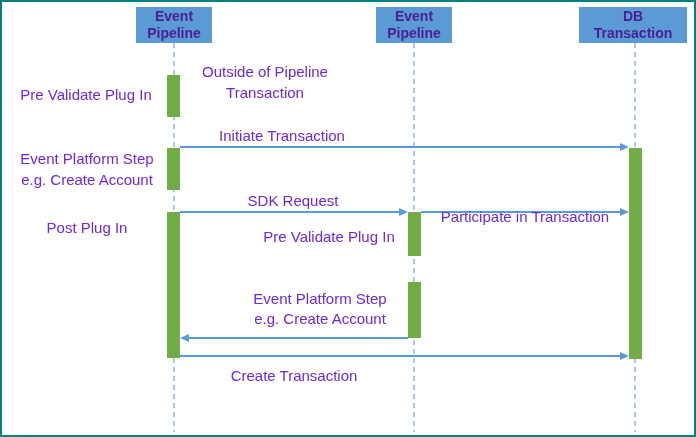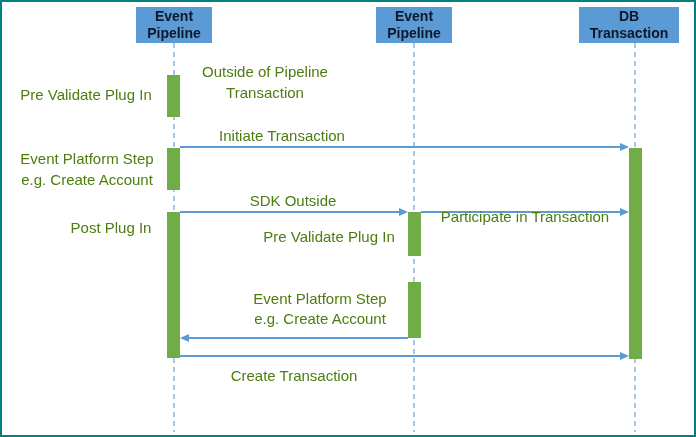--- a/index.html
+++ b/index.html
@@ -8,28 +8,28 @@
     width:696px;height:437px;
     box-sizing:border-box;
     background:#FFFFFF;
     border:2px solid #04807E;
     font-family:"Liberation Sans", sans-serif;
     overflow:hidden;
   }
   
   .actor{
     position:absolute;top:5px;height:36px;
-    background:#5B9BD5;color:#0f172a;
+    background:#5B9BD5;color:#4c1d95;
     font-weight:bold;font-size:14px;line-height:17px;
     display:flex;align-items:center;justify-content:center;
     text-align:center;white-space:pre-line;
   }
   .actor1{left:134px;width:76px;}
   .actor2{left:374px;width:76px;}
-  .actor3{left:577px;width:100px;}
+  .actor3{left:577px;width:108px;}
   
   .lifeline{
     position:absolute;top:41px;height:389px;width:2px;
     background:repeating-linear-gradient(to bottom,#A9C7E9 0 5px,transparent 5px 9px);
   }
   .life1{left:171px;}
   .life2{left:411px;}
   .life3{left:632px;}
   
   .bar{position:absolute;width:13px;background:#70AD47;}
@@ -44,33 +44,33 @@
   .head{position:absolute;width:0;height:0;border-top:4px solid transparent;border-bottom:4px solid transparent;top:-3px;}
   .head-right{right:-9px;border-left:9px solid #5B9BD5;}
   .head-left{left:-9px;border-right:9px solid #5B9BD5;}
   .m-initiate{left:178px;top:144px;width:440px;}
   .m-sdk{left:178px;top:209px;width:219px;}
   .m-participate{left:419px;top:209px;width:199px;}
   .m-return{left:187px;top:335px;width:219px;}
   .m-commit{left:178px;top:353px;width:440px;}
   
   .lbl{
-    position:absolute;color:#4d7c0f;font-size:15px;line-height:21px;
+    position:absolute;color:#6d28d9;font-size:15px;line-height:21px;
     text-align:center;white-space:pre-line;width:200px;
   }
   .lbl-note{left:163px;top:59px;}
   .lbl-initiate{left:180px;top:123px;}
   .lbl-sdk{left:191px;top:188px;}
   .lbl-participate{left:423px;top:204px;}
   .lbl-inner-prevalidate{left:227px;top:224px;}
   .lbl-inner-eps{left:218px;top:287px;line-height:20px;}
   .lbl-commit{left:192px;top:363px;}
   .lbl-left-prevalidate{left:0px;top:82px;width:168px;}
   .lbl-left-eps{left:0px;top:146px;width:170px;}
-  .lbl-left-post{left:0px;top:215px;width:170px;padding-left:24px;}
+  .lbl-left-post{left:0px;top:215px;width:170px;}
 </style>
 </head>
 <body>
 
 <div class="canvas">
 
   <div class="lifeline life1"></div>
   <div class="lifeline life2"></div>
   <div class="lifeline life3"></div>
 
@@ -106,21 +106,21 @@
 
   <div class="lbl lbl-left-prevalidate">Pre Validate Plug In</div>
   <div class="lbl lbl-left-eps">Event Platform Step
 e.g. Create Account</div>
   <div class="lbl lbl-left-post">Post Plug In</div>
 
   <div class="lbl lbl-note">Outside of Pipeline
 Transaction</div>
 
   <div class="lbl lbl-initiate">Initiate Transaction</div>
-  <div class="lbl lbl-sdk">SDK Outside</div>
+  <div class="lbl lbl-sdk">SDK Request</div>
   <div class="lbl lbl-participate">Participate in Transaction</div>
   <div class="lbl lbl-commit">Create Transaction</div>
 
   <div class="lbl lbl-inner-prevalidate">Pre Validate Plug In</div>
   <div class="lbl lbl-inner-eps">Event Platform Step
 e.g. Create Account</div>
 
 </div>
 
 </body></html>

